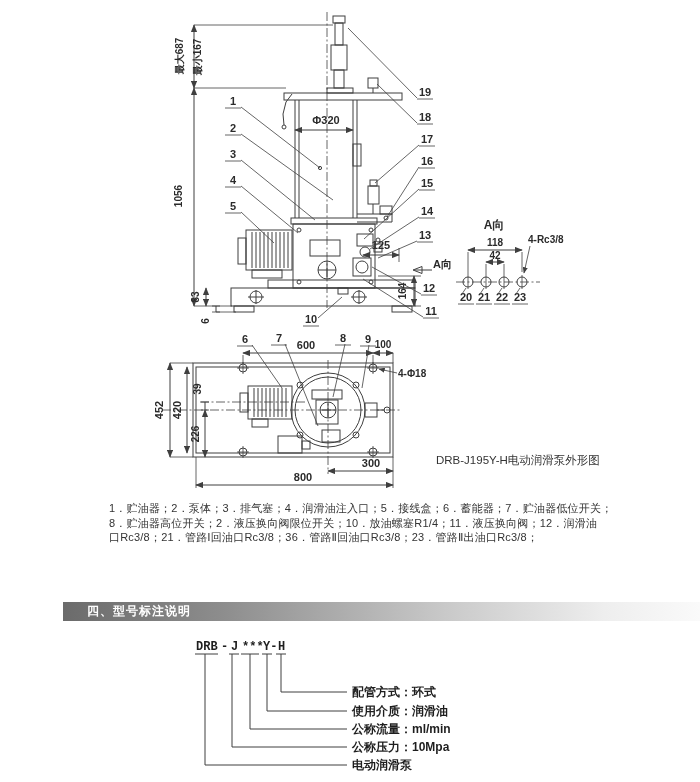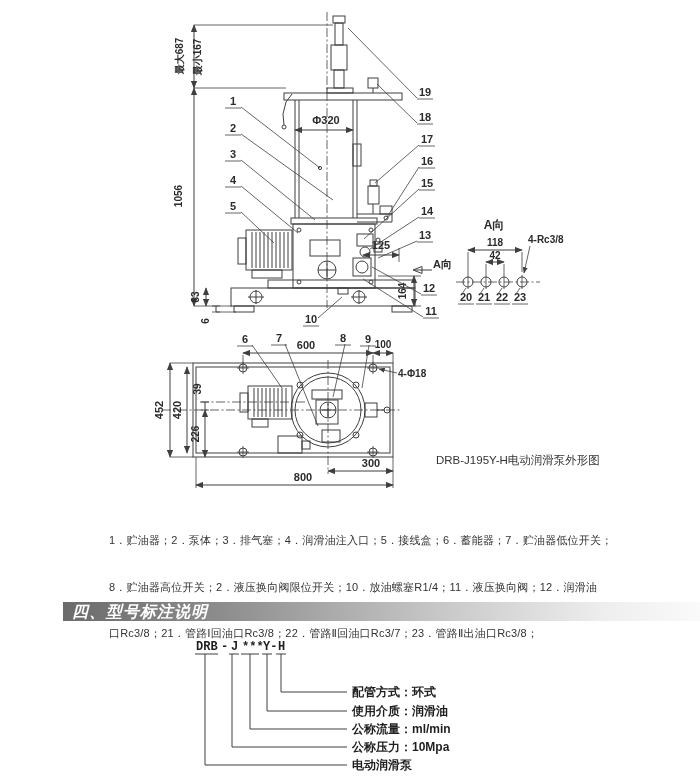--- a/index.html
+++ b/index.html
@@ -10,24 +10,24 @@
   .thin{stroke-width:0.8;}
   .cl{stroke-dasharray:9 2.5 2 2.5;stroke-width:0.8;}
   .dim{font:bold 10px "Liberation Sans","DejaVu Sans",sans-serif;fill:#2b2b2b;stroke:none;}
   .plbl{font:bold 11px "Liberation Sans","DejaVu Sans",sans-serif;fill:#2b2b2b;stroke:none;}
   .mid{text-anchor:middle;}
   .mono{font:bold 12px "Liberation Mono","DejaVu Sans Mono",monospace;fill:#1e1e1e;stroke:none;}
   .mlabel{font:bold 12px "Liberation Sans","DejaVu Sans",sans-serif;fill:#1e1e1e;stroke:none;}
   #caption{position:absolute;left:436px;top:453px;font-size:11.5px;color:#333;white-space:nowrap;}
   #parts{position:absolute;left:109px;top:501px;width:500px;font-size:11px;line-height:14.6px;
          color:#333;letter-spacing:0.2px;}
-  #parts div{white-space:nowrap;margin-top:32px;}
+  #parts div{white-space:nowrap;}
   #secbar{position:absolute;left:63px;top:602px;width:637px;height:19px;
           background:linear-gradient(to right,#6b6b6b 0%,#8d8d8d 25%,#c9c9c9 60%,#eeeeee 85%,#fafafa 100%);}
-  #secbar span{display:block;padding-left:9px;font-size:16px;font-weight:bold;color:#ffffff;line-height:19px;letter-spacing:1px;font-style:italic;}
+  #secbar span{display:block;padding-left:24px;font-size:12px;font-weight:bold;color:#ffffff;line-height:19px;letter-spacing:1px;}
 </style>
 </head>
 <body>
 
 <div id="page">
 
 <svg width="700" height="500" viewBox="0 0 700 500">
   <defs>
     <marker id="ah" viewBox="0 0 10 8" refX="9" refY="4" markerWidth="8" markerHeight="6.5" orient="auto-start-reverse">
       <path d="M0,0 L10,4 L0,8 z" fill="#3f3f3f"></path>
@@ -355,21 +355,21 @@
       <text class="dim mid" x="303" y="481" style="font-size:11px">800</text>
     </g>
   </g>
 </svg>
 
 <div id="caption">DRB-J195Y-H电动润滑泵外形图</div>
 
 <div id="parts">
   <div>1．贮油器；2．泵体；3．排气塞；4．润滑油注入口；5．接线盒；6．蓄能器；7．贮油器低位开关；</div>
   <div>8．贮油器高位开关；2．液压换向阀限位开关；10．放油螺塞R1/4；11．液压换向阀；12．润滑油</div>
-  <div>口Rc3/8；21．管路Ⅰ回油口Rc3/8；22．管路Ⅱ回油口Rc3/7；23．管路Ⅱ出油口Rc3/8；</div>
+  <div>口Rc3/8；21．管路Ⅰ回油口Rc3/8；36．管路Ⅱ回油口Rc3/8；23．管路Ⅱ出油口Rc3/8；</div>
 </div>
 
 <div id="secbar">
   <span>四、型号标注说明</span>
 </div>
 
 <svg style="top:625px" width="700" height="157" viewBox="0 625 700 157">
   <g>
     <text class="mono" x="196" y="650">DRB</text>
     <text class="mono" x="221" y="650">-</text>

